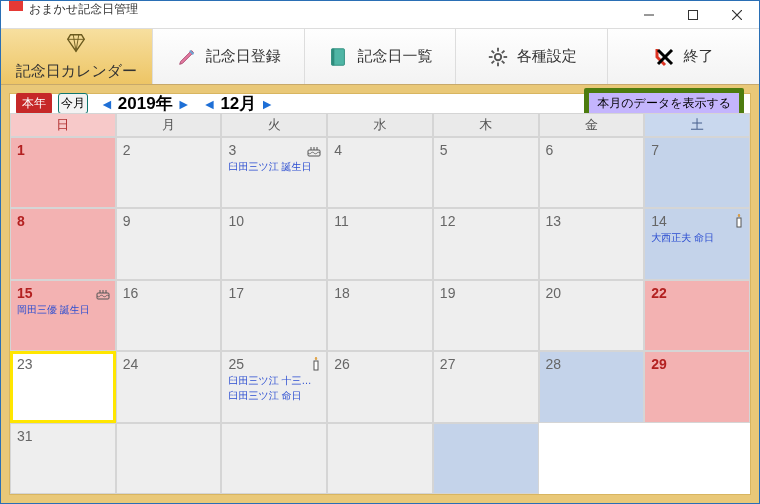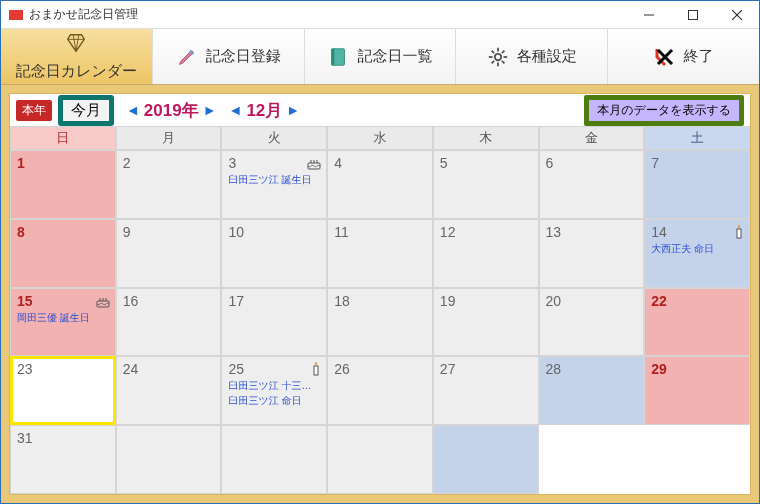--- a/index.html
+++ b/index.html
@@ -1,37 +1,37 @@
 <!DOCTYPE html>
 <html><head>
 <meta charset="utf-8">
 <style>
 * { box-sizing: border-box; margin: 0; padding: 0; }
 body { font-family: "Meiryo", "MS PGothic", sans-serif; font-size: 13px; background: #fff; }
 .window { width: 760px; height: 504px; border: 1px solid #2a6fb5; display: flex; flex-direction: column; background: #fff; }
-.titlebar { height: 28px; background: #fff; display: flex; align-items: center; padding: 0 0 0 8px; border-bottom: 1px solid #ddd; }
+.titlebar { height: 28px; background: #fff; display: flex; align-items: flex-start; padding: 0 0 0 8px; border-bottom: 1px solid #ddd; }
 .titlebar .app-icon { width: 14px; height: 10px; background: #e53935; margin-right: 6px; }
 .titlebar .title { font-size: 12px; color: #333; flex: 1; }
 .titlebar .winbtn { width: 44px; height: 28px; display: flex; align-items: center; justify-content: center; color: #333; cursor: default; }
 
 .tabs { height: 56px; display: flex; background: #fff; border-bottom: 1px solid #c7a96b; }
 .tab { flex: 1; display: flex; align-items: center; justify-content: center; gap: 8px; border-right: 1px solid #ddd; cursor: pointer; background: linear-gradient(#fefefe,#f3f3f3); }
 .tab.active { background: linear-gradient(#f7df9f,#edc565); flex-direction: column; }
 .tab .icon { width: 22px; height: 22px; display: flex; align-items: center; justify-content: center; }
 .tab-label { font-size: 15px; color: #333; }
 .tab:last-child { border-right: none; }
 
 .body-wrap { flex: 1; background: #e9c878; padding: 8px; overflow: hidden; }
 .panel { background: #fff; height: 100%; display: flex; flex-direction: column; border: 1px solid #d8b560; }
-.toolbar { height: 32px; display: flex; align-items: center; padding: 0 6px; gap: 6px; }
+.toolbar { height: 19px; display: flex; align-items: center; padding: 0 6px; gap: 6px; }
 .badge-year { background: #c62828; color: #fff; font-size: 12px; padding: 2px 6px; border-radius: 2px; }
-.btn-month { background: #f3f3f3; border: 5px solid #0f766e; border-radius: 3px; padding: 1px 8px; font-size: 15px; cursor: pointer; }
+.btn-month { background: #f3f3f3; border: 1px solid #0f766e; border-radius: 3px; padding: 1px 2px; font-size: 12px; cursor: pointer; }
 .nav { display: flex; align-items: center; gap: 4px; margin-left: 6px; }
 .nav .arrow { color: #1e6fd6; cursor: pointer; font-size: 14px; line-height: 1; }
-.nav .lbl { color: #be185d; font-weight: bold; font-size: 17px; }
+.nav .lbl { color: #000000; font-weight: bold; font-size: 17px; }
 .toolbar .spacer { flex: 1; }
 .btn-show { background: #c4b5fd; border: 5px solid #4d7c0f; border-radius: 2px; padding: 2px 8px; font-size: 12px; cursor: pointer; }
 
 .cal { display: grid; grid-template-columns: repeat(7, 1fr); grid-template-rows: 24px repeat(5, 1fr); flex: 1; }
 .hd { display: flex; align-items: center; justify-content: center; font-size: 13px; color: #555; background: #eaeaea; border: 1px solid #d5d5d5; }
 .hd.sun { background: #f7c9c9; color: #b03030; }
 .hd.sat { background: #c9d8ee; color: #4a628f; }
 .cell { position: relative; border: 1px solid #d5d5d5; background: #eeeeee; padding: 4px 6px; overflow: hidden; }
 .cell.sun { background: #f3b2b2; }
 .cell.sat { background: #c4d3ea; }

